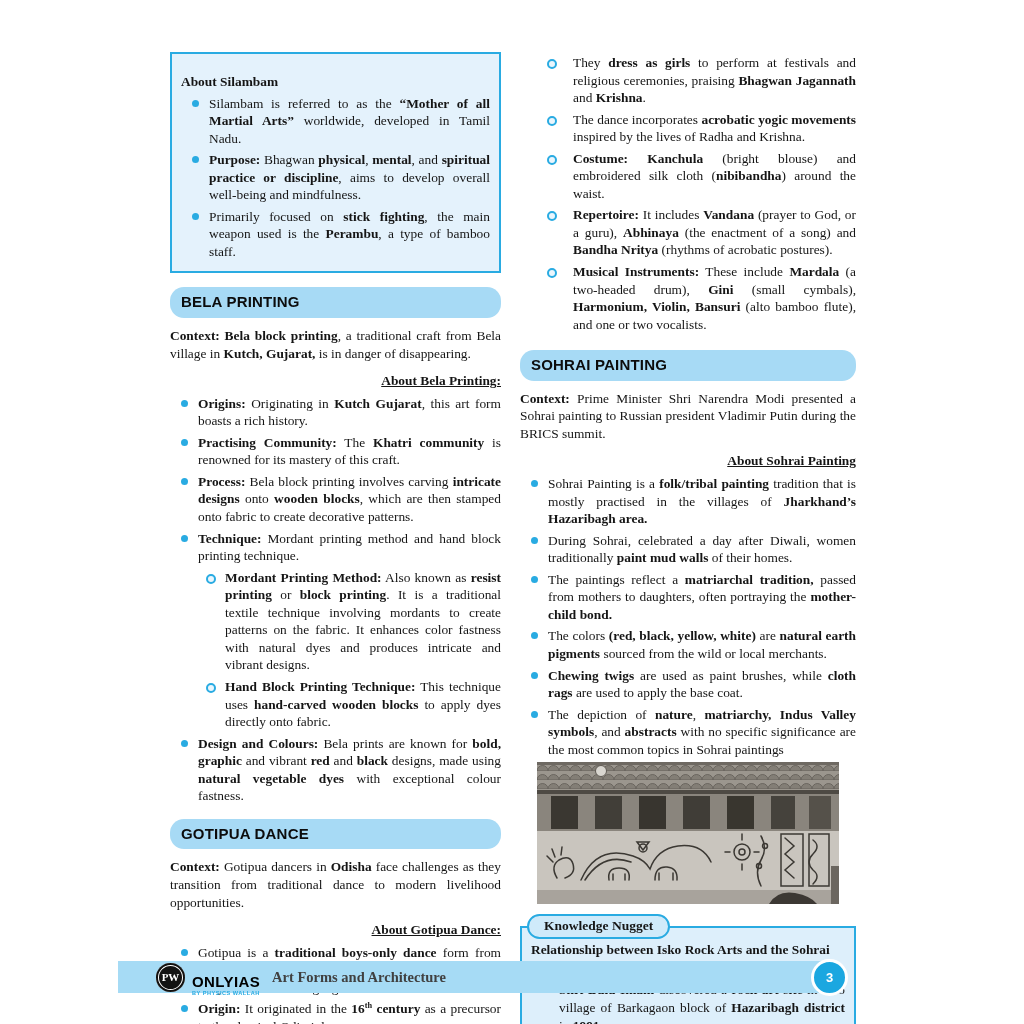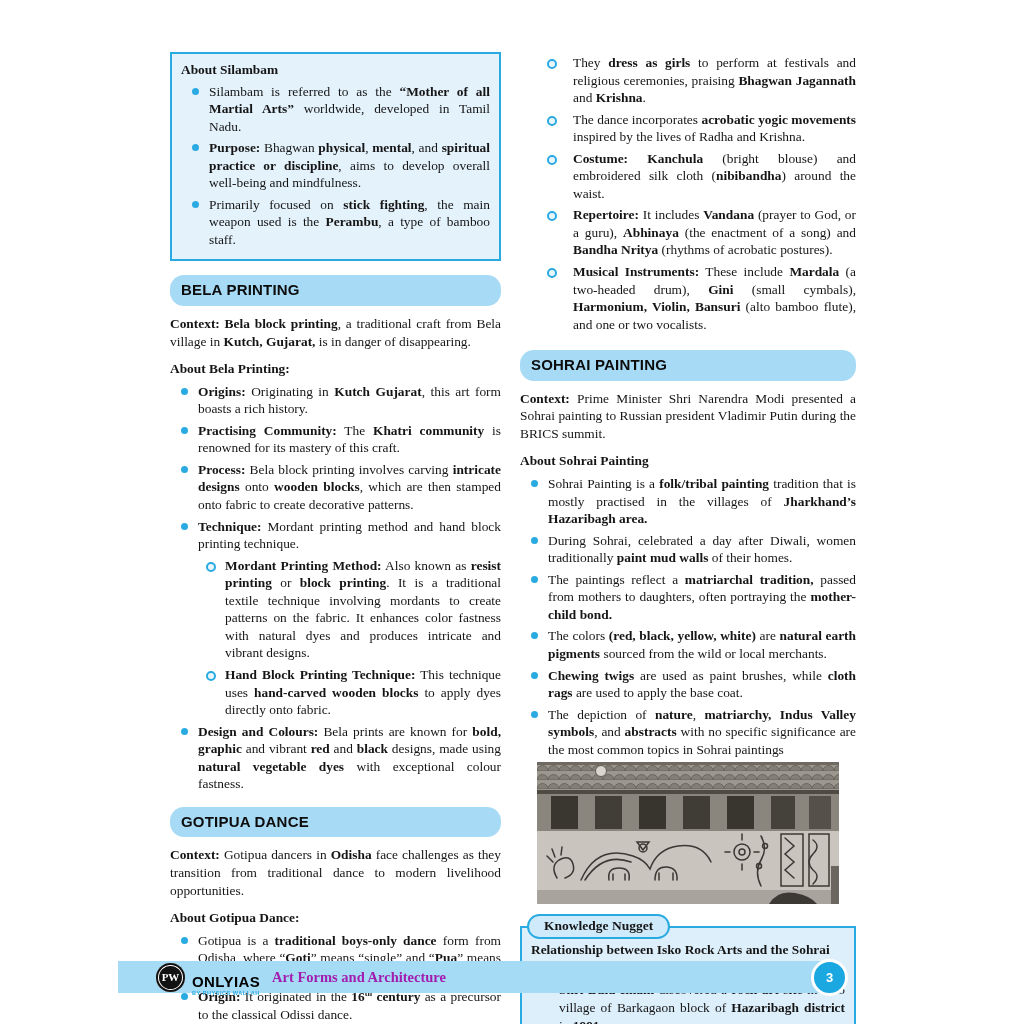--- a/index.html
+++ b/index.html
@@ -6,30 +6,30 @@
   .page{position:relative;width:1024px;height:1024px;background:#ffffff;overflow:hidden;
         font-family:"Liberation Serif", serif;color:#151515;}
   .col{position:absolute;font-size:13.4px;line-height:1.31;text-align:justify;}
   .col-left{left:170px;top:52px;width:331px;}
   .col-right{left:520px;top:50px;width:336px;}
 
   .b{font-weight:bold;}
   sup{font-size:0.62em;line-height:0;}
 
   
-  .info-box{border:2.5px solid #29abe2;background:#e4f2fc;padding:5px 9px 7px;}
+  .info-box{border:2.5px solid #29abe2;background:#e4f2fc;padding:17px 9px 7px;}
   .box-title{font-weight:bold;margin:2px 0 3px;}
 
   
   .section-header{background:#a7daf5;border-radius:14px;padding:5px 11px 6px;
     font-family:"Liberation Sans", sans-serif;font-weight:bold;font-size:15px;
     color:#0c0c0c;letter-spacing:0.2px;margin:14px 0 9px;text-align:left;}
 
   .para{margin:0 0 9px;}
-  .subhead{font-weight:bold;margin:10px 0 5px;text-align:left;}
+  .subhead{font-weight:bold;margin:10px 0 5px;text-align:right;text-decoration:underline;}
 
   
   .b-item{display:flex;margin:4px 0;}
   .b-item .marker{flex:0 0 28px;display:flex;justify-content:center;padding-top:5px;}
   .mk-dot{width:7px;height:7px;border-radius:50%;background:#29abe2;}
   .mk-ring{width:6px;height:6px;border-radius:50%;border:2px solid #29abe2;background:#eaf6fd;}
   .b-item.lvl2{margin-left:27px;}
   .b-text{flex:1;}
   .cont .b-item.lvl2{margin-left:18px;gap:7px;}
 
@@ -50,21 +50,21 @@
   .pw-logo{width:29px;height:29px;border-radius:50%;background:#121212;color:#fff;
     display:flex;align-items:center;justify-content:center;
     font-family:"Liberation Serif", serif;font-weight:bold;font-size:11px;
     box-shadow:inset 0 0 0 2px #121212, inset 0 0 0 3px #ffffff;}
   .brand-text{display:flex;flex-direction:column;margin-left:7px;line-height:1;}
   .brand-name{font-family:"Liberation Sans", sans-serif;font-weight:900;font-size:15px;
     letter-spacing:0.4px;color:#000;margin-top:17px;}
   .brand-tag{font-family:"Liberation Sans", sans-serif;font-weight:bold;font-size:5.6px;
     color:#29abe2;letter-spacing:0.5px;margin-top:2px;}
   .footer-title{font-family:"Liberation Serif", serif;font-weight:bold;font-size:14.5px;
-    color:#a21caf;margin-left:12px;}
+    color:#404040;margin-left:12px;}
   .page-circle{position:absolute;left:811px;top:959px;width:37px;height:37px;border-radius:50%;
     background:#1ba7e0;border:3px solid #ffffff;box-sizing:border-box;
     display:flex;align-items:center;justify-content:center;
     font-family:"Liberation Sans", sans-serif;font-weight:bold;font-size:13px;color:#fff;}
 </style>
 </head>
 <body>
 
 <div class="page">
 

